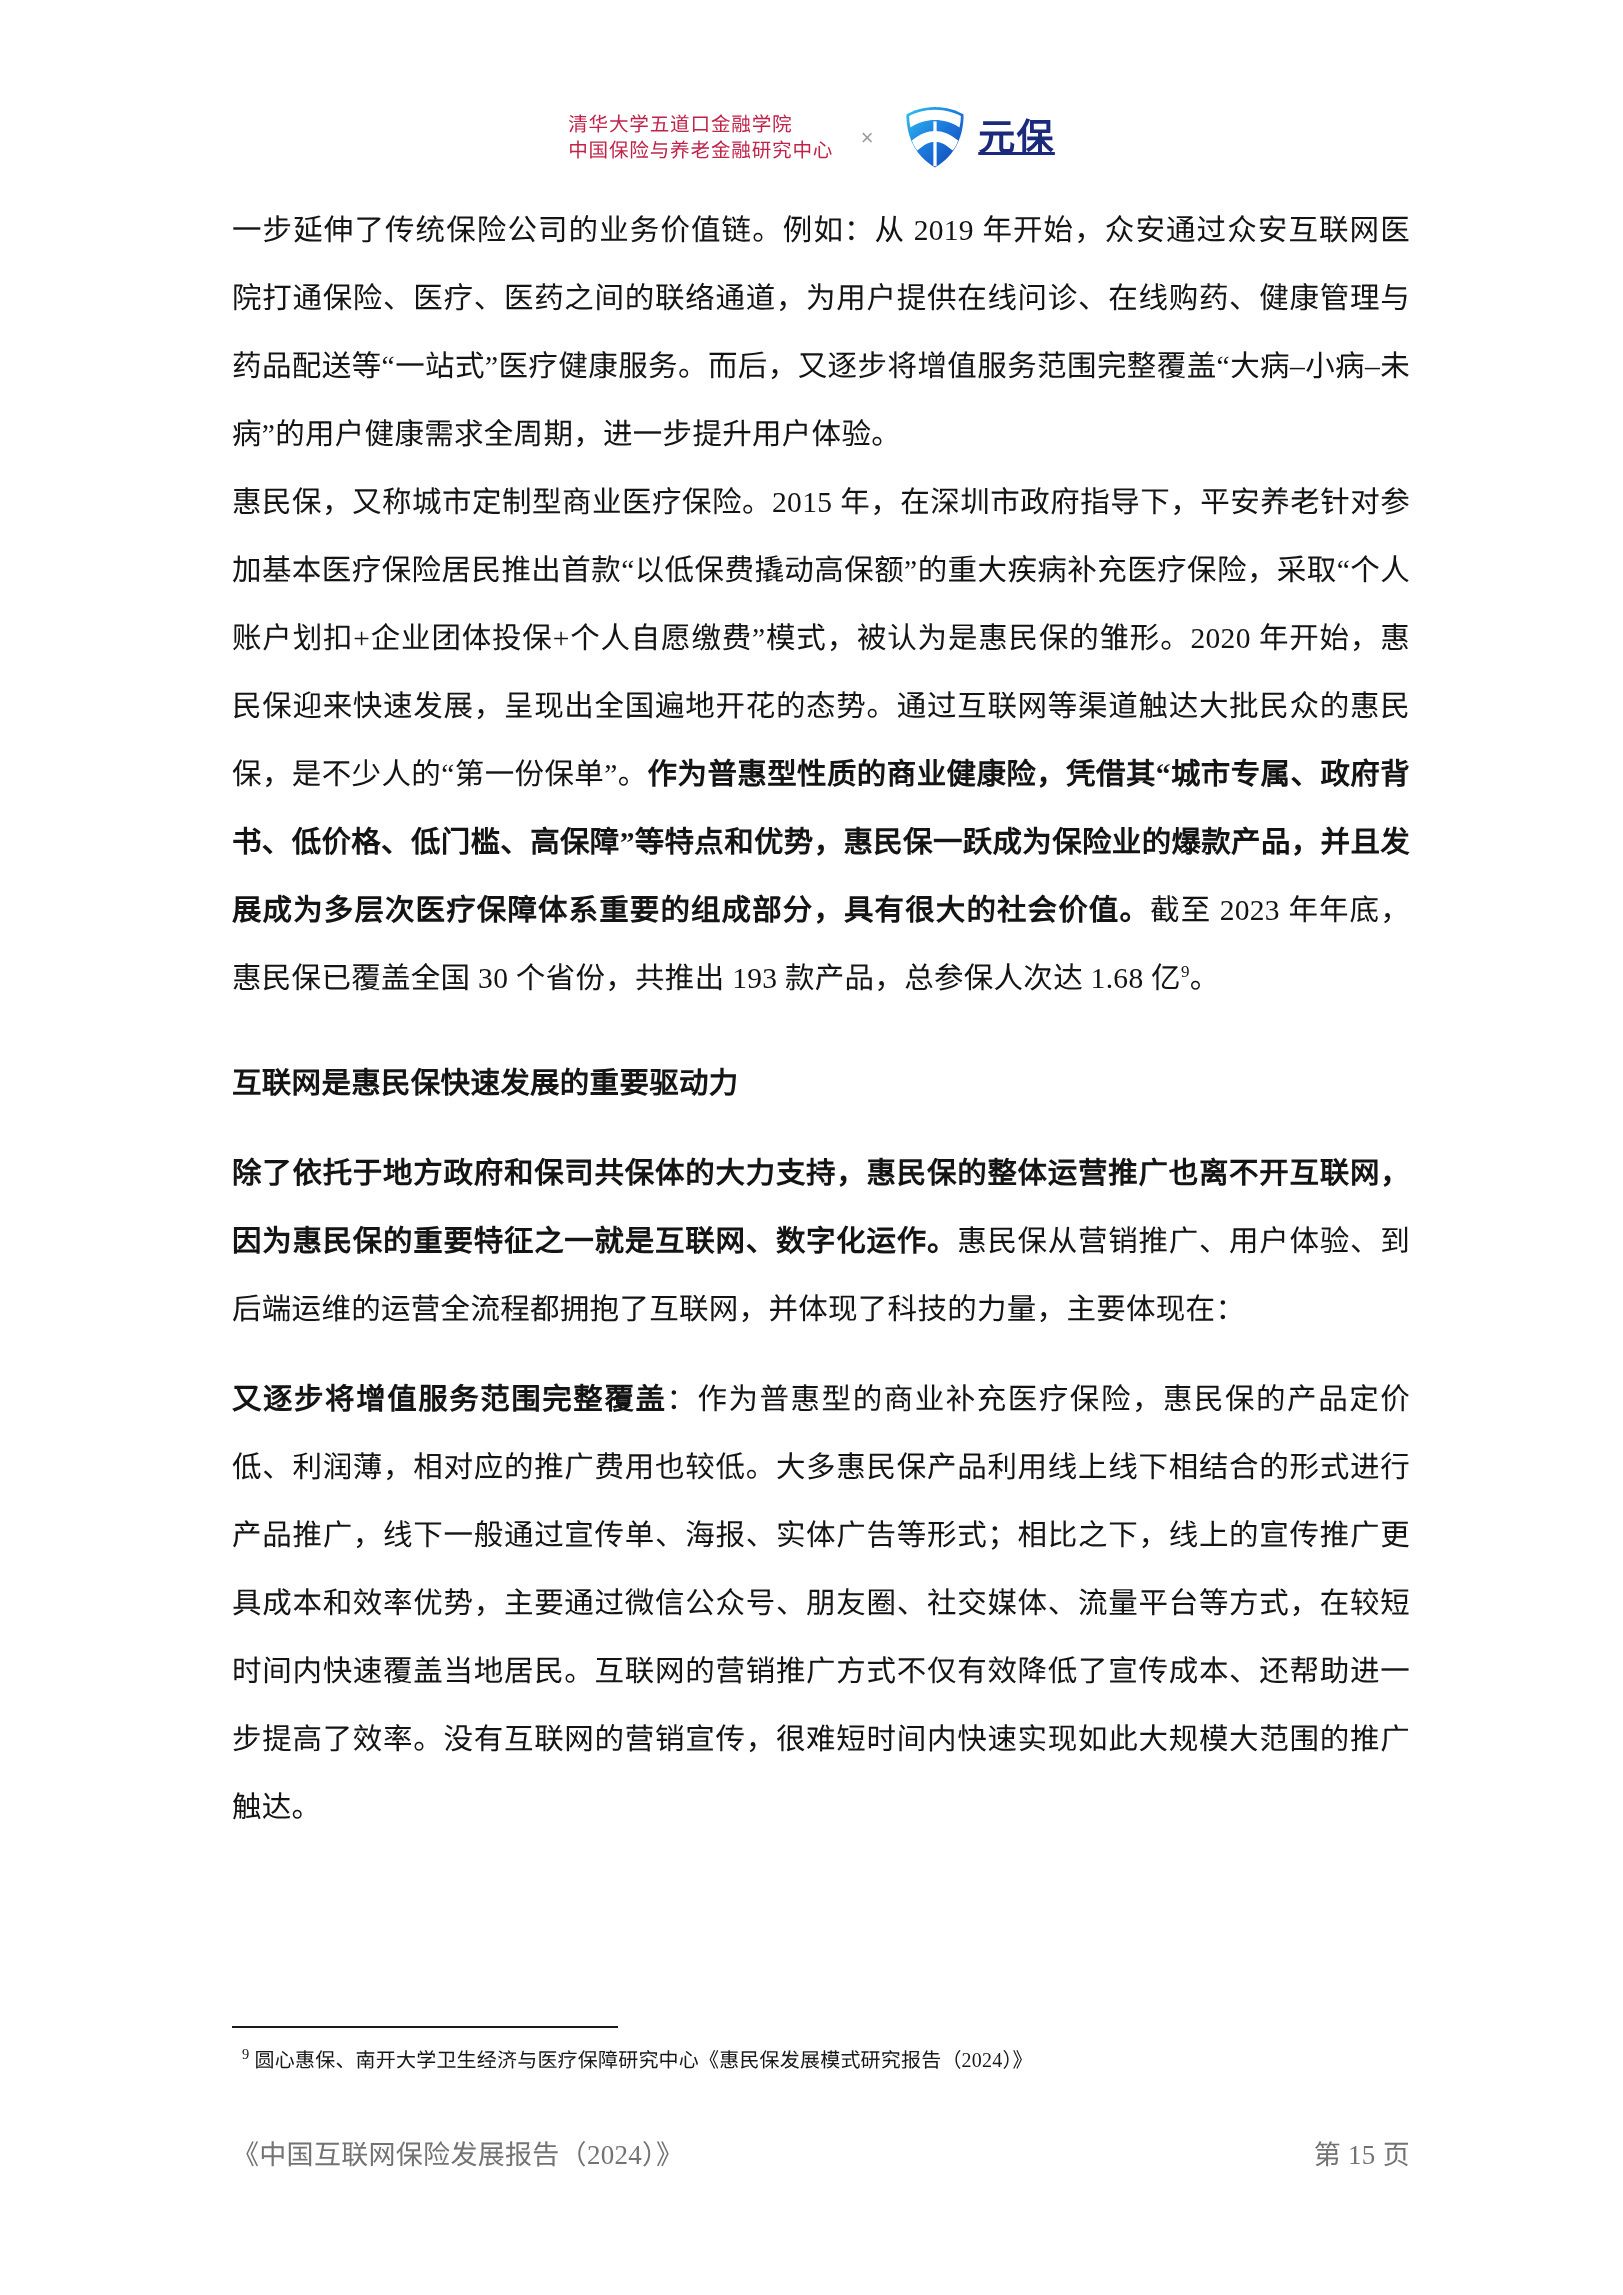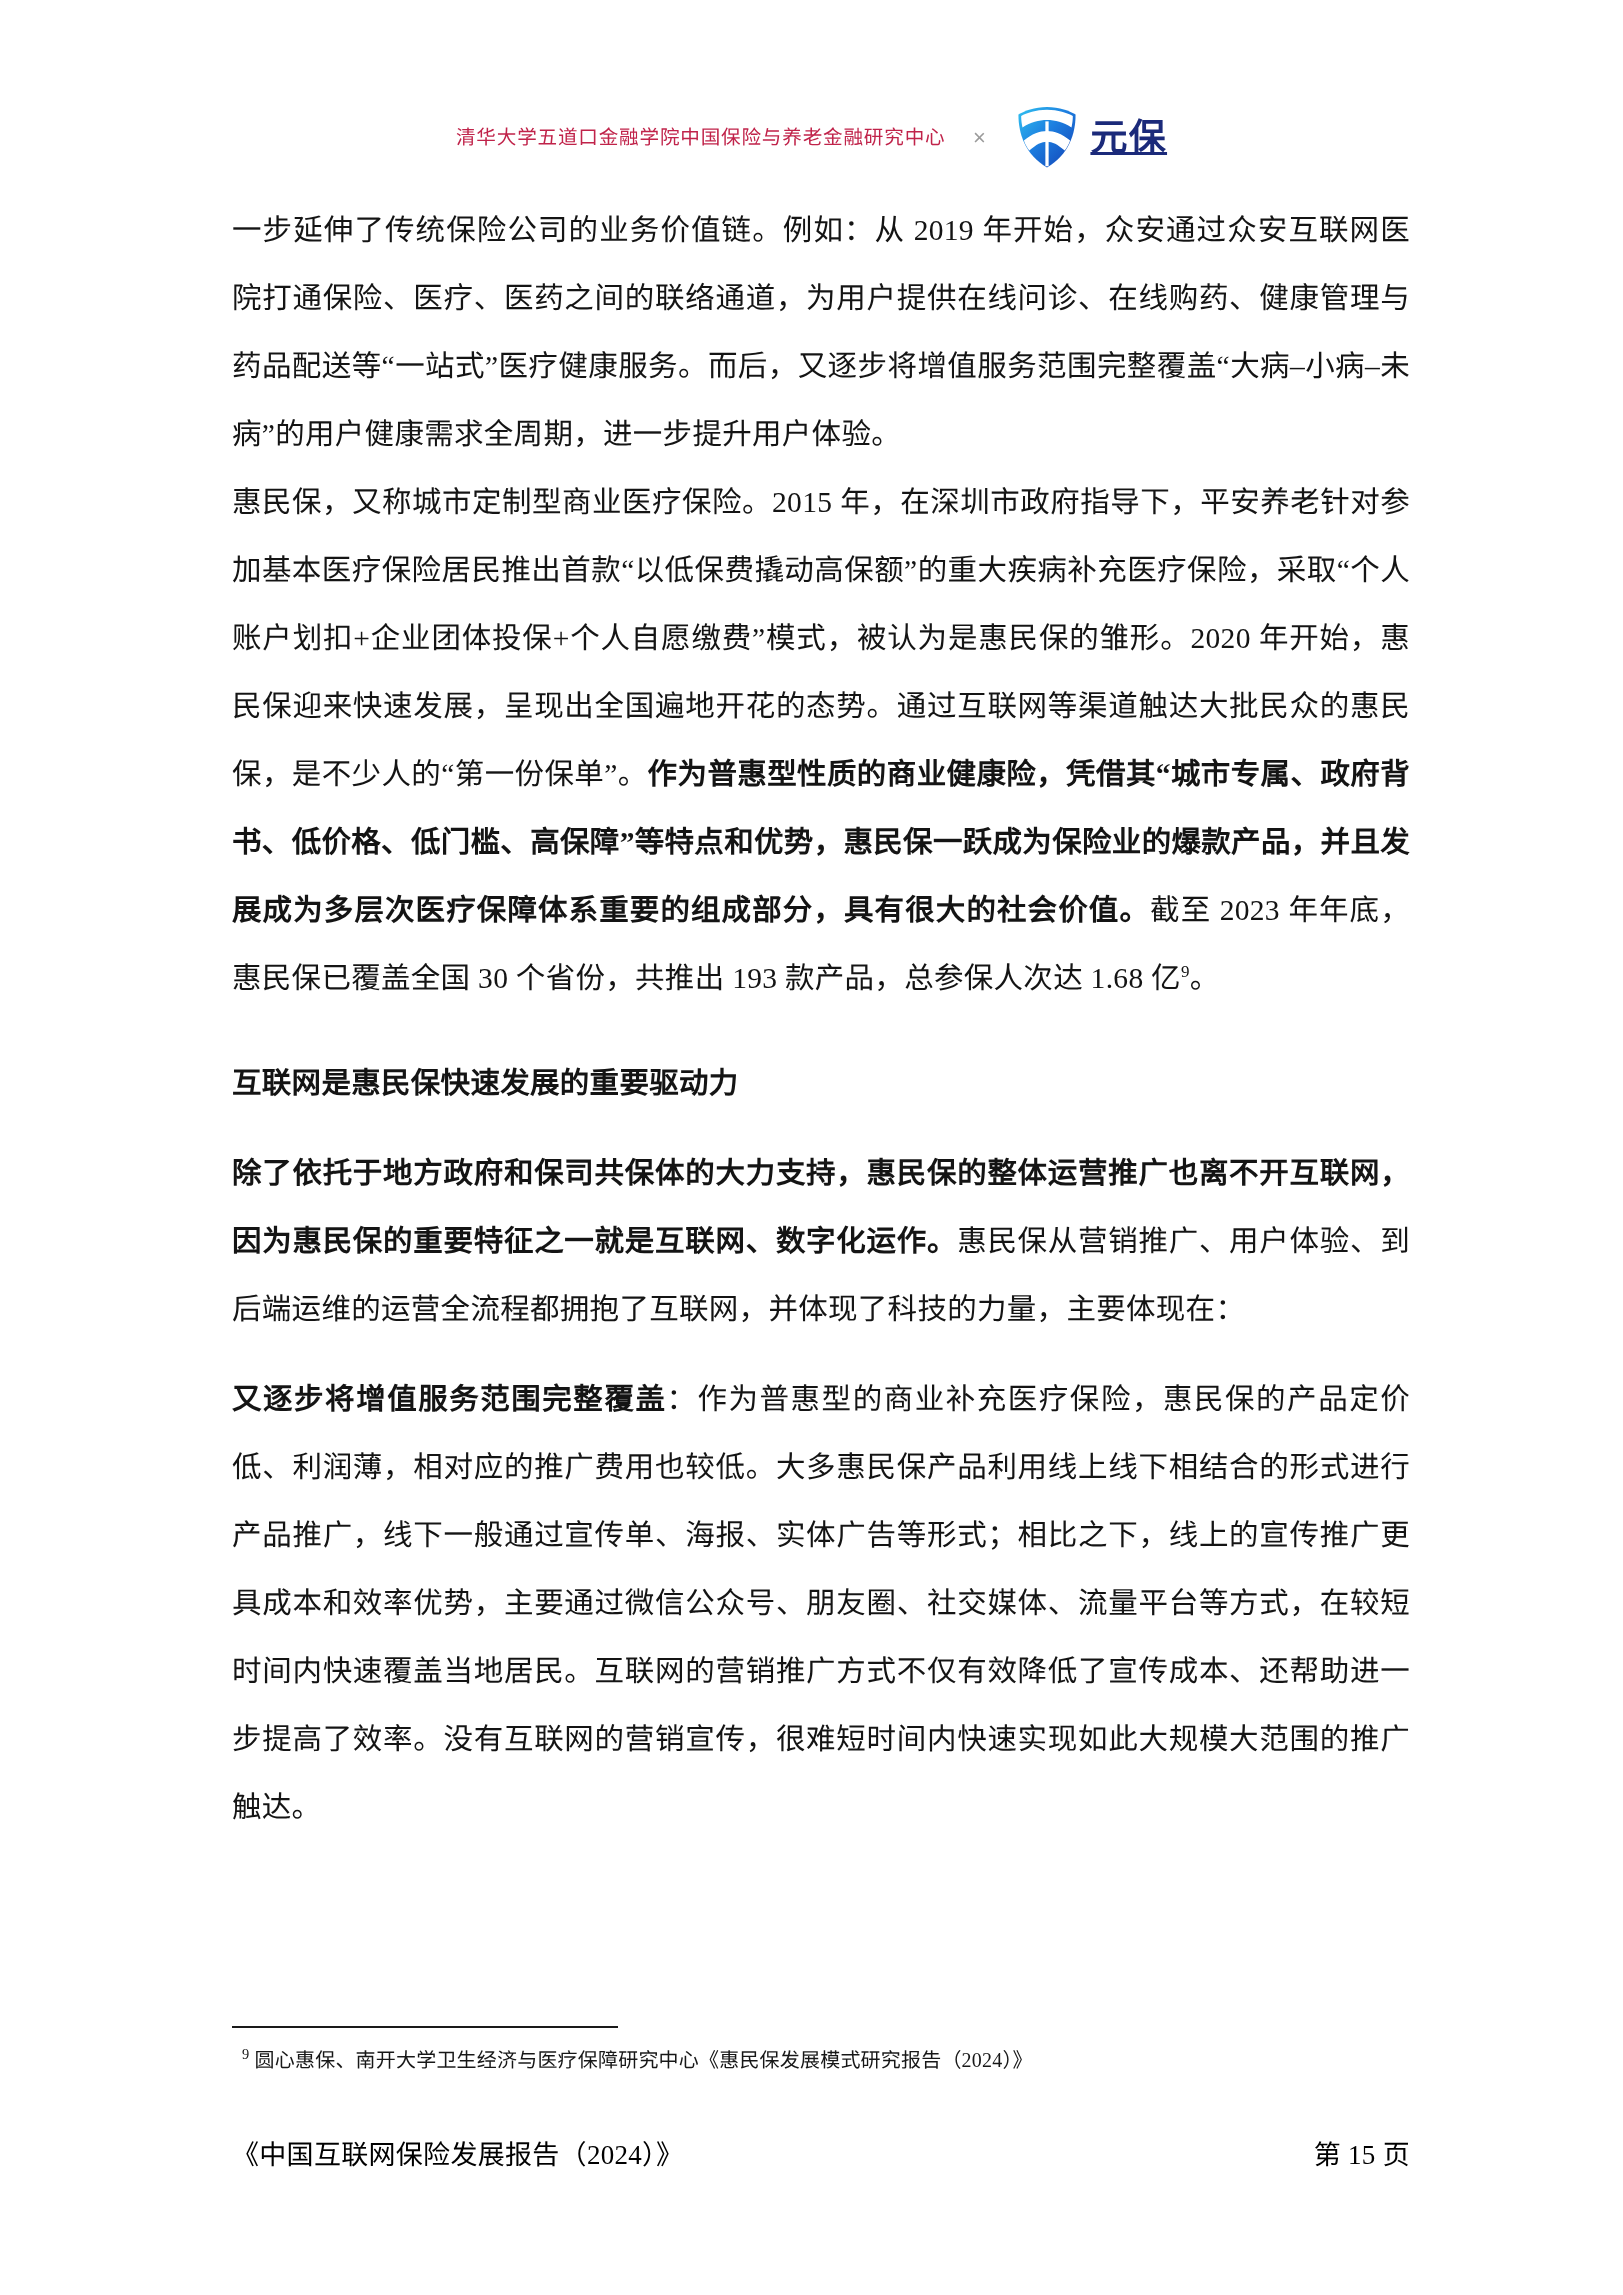--- a/index.html
+++ b/index.html
@@ -25,21 +25,21 @@
     left: 0;
     width: 1623px;
     height: 79px;
     display: flex;
     align-items: center;
     justify-content: center;
     gap: 23.6px;
   }
   .org-block {
     display: flex;
-    flex-direction: row;
+    flex-direction: column;
     align-items: flex-start;
     line-height: 1.30;
   }
   .org-line {
     color: #c0234a;
     font-family: "Liberation Sans", "DejaVu Sans", sans-serif;
     font-size: 19.6px;
     letter-spacing: 0.8px;
     white-space: nowrap;
     font-weight: 500;
@@ -135,21 +135,21 @@
   
   .page-footer {
     position: absolute;
     left: 232px;
     top: 2133px;
     width: 1178px;
     display: flex;
     align-items: baseline;
     justify-content: space-between;
     font-size: 27px;
-    color: #000000;
+    color: #737373;
     letter-spacing: 0.3px;
   }
   .footer-page-no { white-space: nowrap; }
 </style>
 </head>
 <body>
 
 <div class="page">
 
   <div class="page-header">

